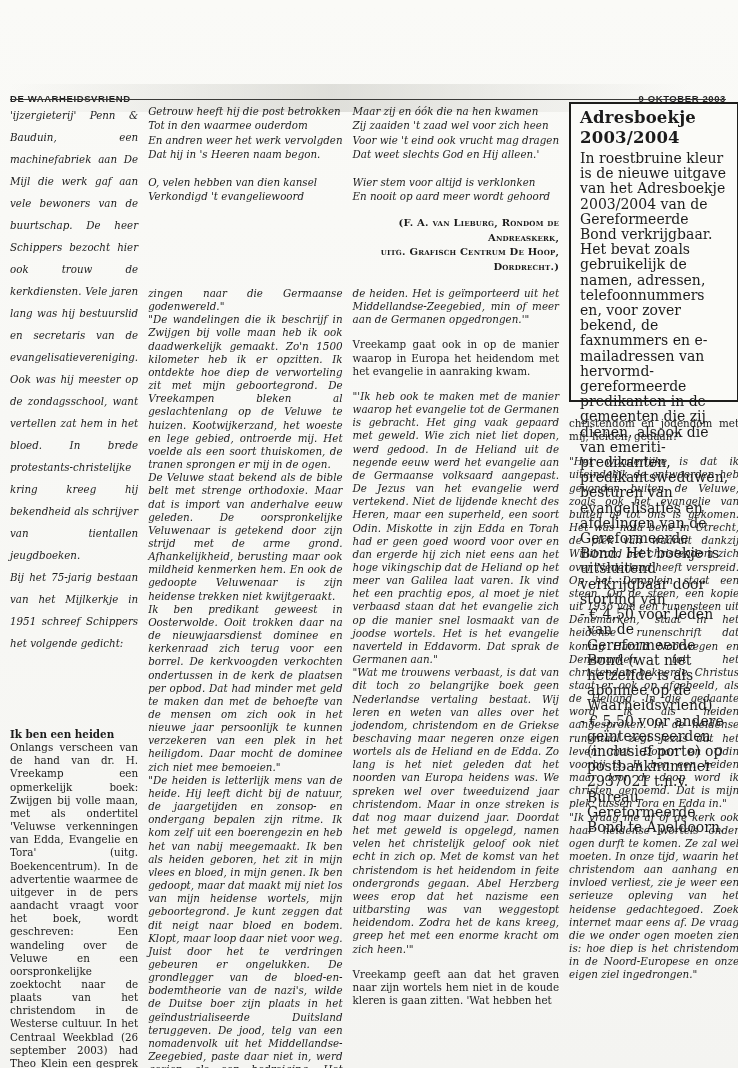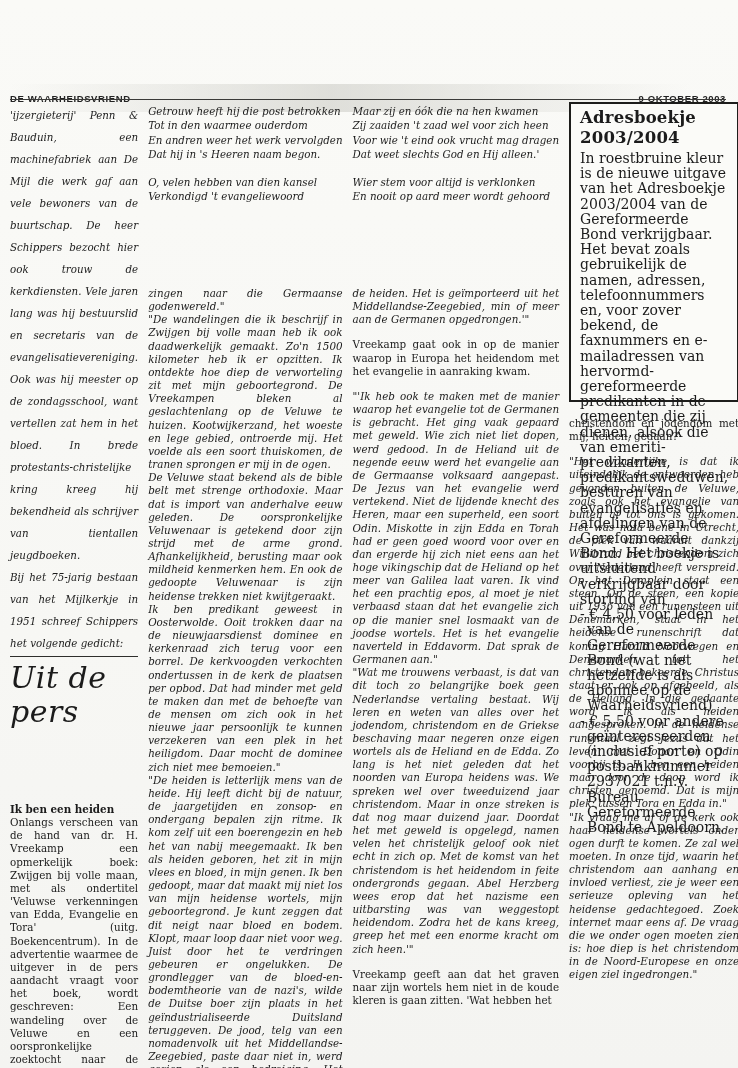--- a/index.html
+++ b/index.html
@@ -122,24 +122,20 @@
     <div class="rule"></div>
   </div>
 
   <div class="cols">
 
     <div class="col">
       <div class="topblock cont-text">
           <p>'ijzergieterij' Penn &amp; Bauduin, een machinefabriek aan De Mijl die werk gaf aan vele bewoners van de buurtschap. De heer Schippers bezocht hier ook trouw de kerkdiensten. Vele jaren lang was hij bestuurslid en secretaris van de evangelisatievereniging. Ook was hij meester op de zondagsschool, want vertellen zat hem in het bloed. In brede protestants-christelijke kring kreeg hij bekendheid als schrijver van tientallen jeugdboeken.</p>
           <p>Bij het 75-jarig bestaan van het Mijlkerkje in 1951 schreef Schippers het volgende gedicht:</p>
         </div>
-      <div class="headline-block">
-        <div class="headline-rule"></div>
-        <h1 class="headline">Uit de pers</h1>
-      </div>
       <div class="body-text col1-body">
         <p class="subhead">Ik ben een heiden</p>
         <div>
             <p class="roman">Onlangs verscheen van de hand van dr. H. Vreekamp een opmerkelijk boek: Zwijgen bij volle maan, met als ondertitel 'Veluwse verkenningen van Edda, Evangelie en Tora' (uitg. Boekencentrum). In de advertentie waarmee de uitgever in de pers aandacht vraagt voor het boek, wordt geschreven: Een wandeling over de Veluwe en een oorspronkelijke zoektocht naar de plaats van het christendom in de Westerse cultuur. In het Centraal Weekblad (26 september 2003) had Theo Klein een gesprek met de auteur. Collega Vreekamp zegt daarin: 'Ik kom uit voor mijn geaardheid: ik ben een heiden'. Samenvattend: Vreekamp (her)ontdekt zijn heidense Veluwse wortels en brengt die in gesprek met jodendom en christendom. Inderdaad: een ongewoon boek. Al jaren was dr. Vreekamp bezig met zijn stamboom, verdiepte zich in de mythische verhalen die tot voor honderd jaar nog tijdens de lange winteravonden op de Veluwe werden verteld.</p>
           </div>
 
       </div>
     </div>
 
     <div class="col">
@@ -171,20 +167,25 @@
               <div class="vline">Maar zij en óók die na hen kwamen</div>
               <div class="vline">Zij zaaiden 't zaad wel voor zich heen</div>
               <div class="vline">Voor wie 't eind ook vrucht mag dragen</div>
               <div class="vline">Dat weet slechts God en Hij alleen.'</div>
             </div>
             <div class="stanza">
               <div class="vline">Wier stem voor altijd is verklonken</div>
               <div class="vline">En nooit op aard meer wordt gehoord</div>
             </div>
           </div>
+        <div class="attribution">
+            <div>(F. A. van Lieburg, Rondom de Andreaskerk,</div>
+            <div>uitg. Grafisch Centrum De Hoop,</div>
+            <div>Dordrecht.)</div>
+          </div>
       </div>
       <div class="body-text col3-body">
           <p class="italic">de heiden. Het is geïmporteerd uit het Middellandse-Zeegebied, min of meer aan de Germanen opgedrongen.'"</p>
           <p class="roman gap">Vreekamp gaat ook in op de manier waarop in Europa het heidendom met het evangelie in aanraking kwam.</p>
           <p class="italic gap">"'Ik heb ook te maken met de manier waarop het evangelie tot de Germanen is gebracht. Het ging vaak gepaard met geweld. Wie zich niet liet dopen, werd gedood. In de Heliand uit de negende eeuw werd het evangelie aan de Germaanse volksaard aangepast. De Jezus van het evangelie werd vertekend. Niet de lijdende knecht des Heren, maar een superheld, een soort Odin. Miskotte in zijn Edda en Torah had er geen goed woord voor over en dan ergerde hij zich niet eens aan het hoge vikingschip dat de Heliand op het meer van Galilea laat varen. Ik vind het een prachtig epos, al moet je niet verbaasd staan dat het evangelie zich op die manier snel losmaakt van de joodse wortels. Het is het evangelie naverteld in Eddavorm. Dat sprak de Germanen aan."</p>
           <p class="italic">"Wat me trouwens verbaast, is dat van dit toch zo belangrijke boek geen Nederlandse vertaling bestaat. Wij leren en weten van alles over het jodendom, christendom en de Griekse beschaving maar negeren onze eigen wortels als de Heliand en de Edda. Zo lang is het niet geleden dat het noorden van Europa heidens was. We spreken wel over tweeduizend jaar christendom. Maar in onze streken is dat nog maar duizend jaar. Doordat het met geweld is opgelegd, namen velen het christelijk geloof ook niet echt in zich op. Met de komst van het christendom is het heidendom in feite ondergronds gegaan. Abel Herzberg wees erop dat het nazisme een uitbarsting was van weggestopt heidendom. Zodra het de kans kreeg, greep het met een enorme kracht om zich heen.'"</p>
           <p class="roman gap">Vreekamp geeft aan dat het graven naar zijn wortels hem niet in de koude kleren is gaan zitten. 'Wat hebben het</p>
         </div>
     </div>
 

